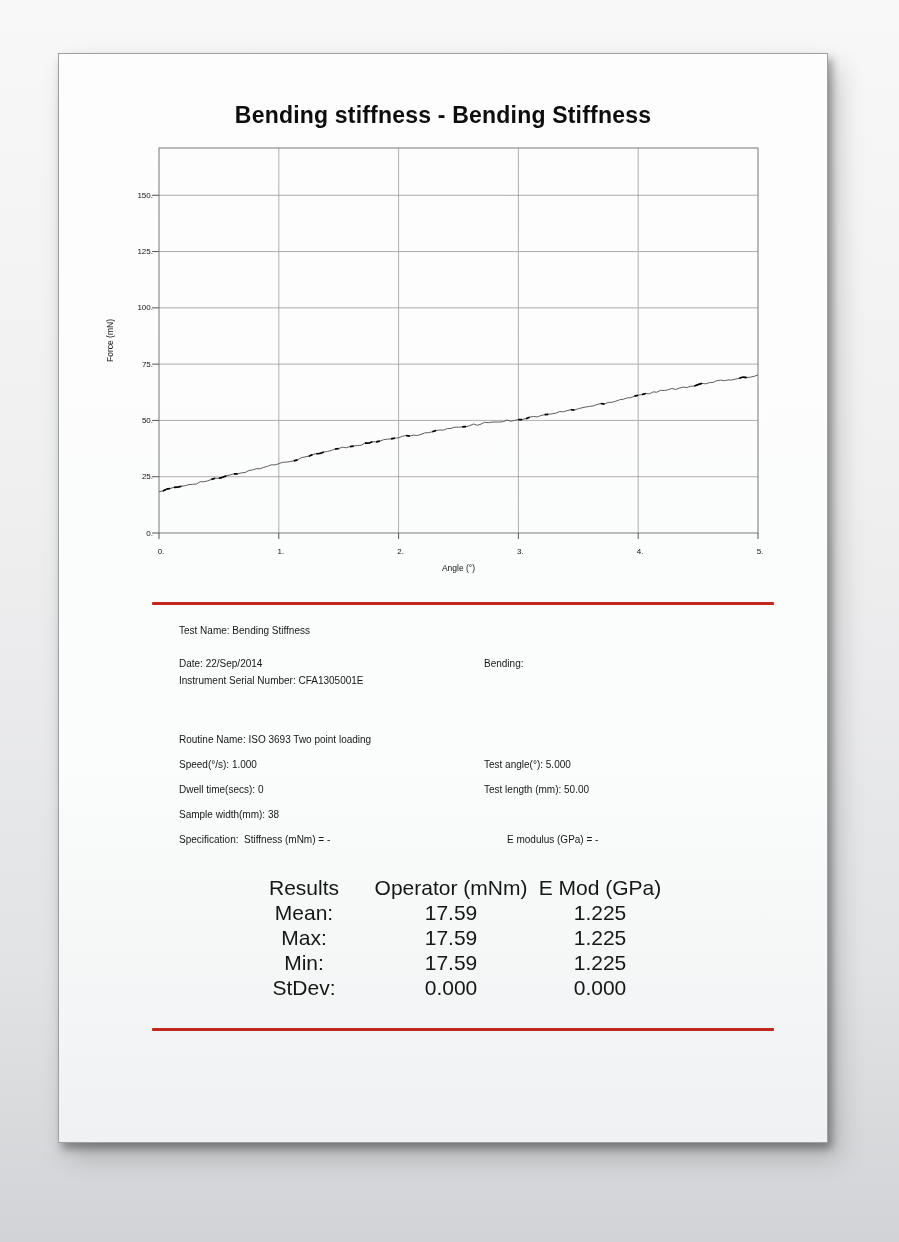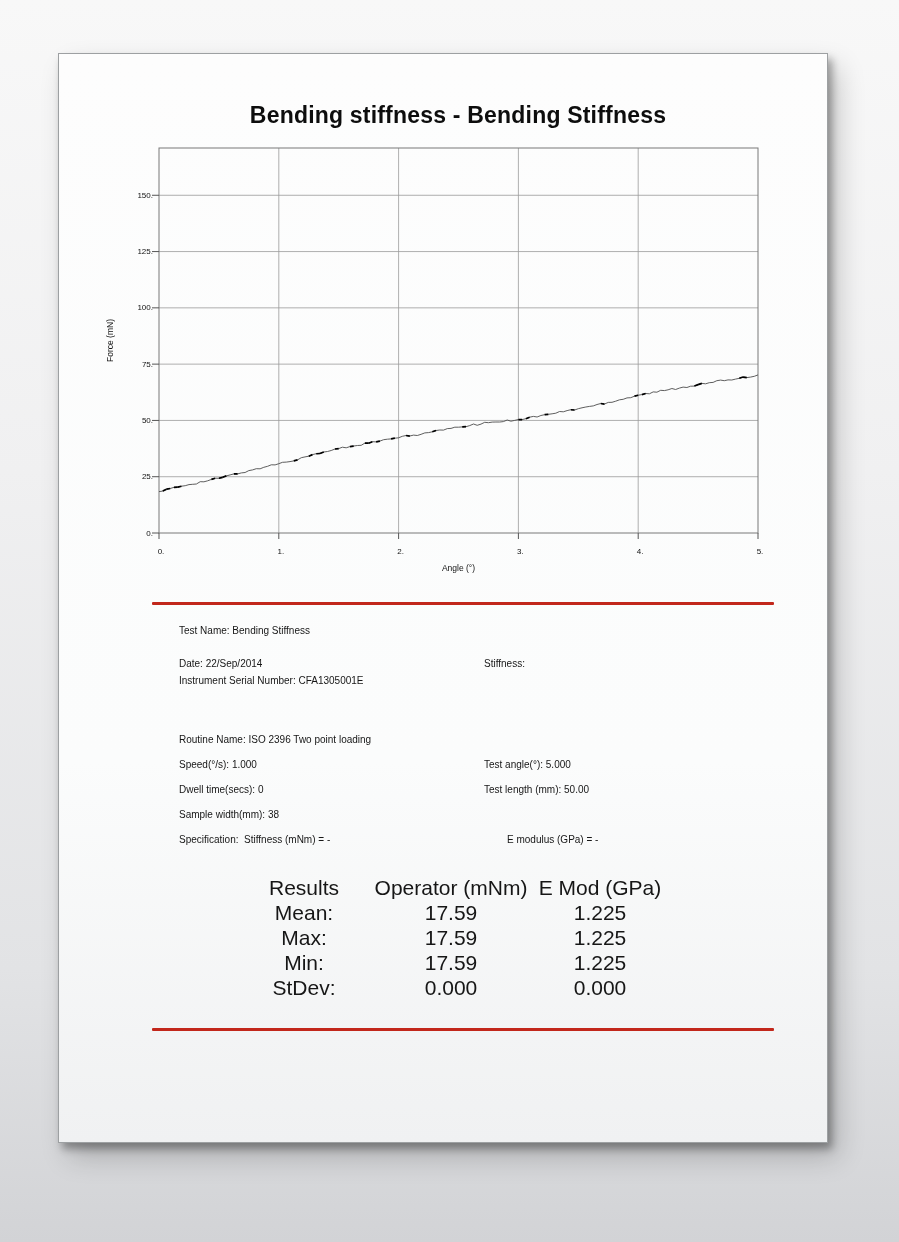--- a/index.html
+++ b/index.html
@@ -8,21 +8,21 @@
     background:linear-gradient(180deg,#f8f8f8 0%,#f0f0f1 38%,#e2e3e5 78%,#d2d3d6 100%);
     font-family:"Liberation Sans","DejaVu Sans",sans-serif;
   }
   .paper {
     position:absolute; left:58px; top:53px; width:770px; height:1090px; box-sizing:border-box;
     background:linear-gradient(180deg,#fdfdfd 0%,#fbfcfc 65%,#f0f1f2 100%);
     border:1px solid #9da0a2;
     box-shadow:4px 6px 8px rgba(0,0,0,0.33), 10px 14px 26px rgba(0,0,0,0.20);
   }
   .title {
-    position:absolute; left:99px; top:48px; width:600px; text-align:center;
+    position:absolute; left:84px; top:48px; width:600px; text-align:center;
     font-size:23px; font-weight:bold; color:#0d0d0d; letter-spacing:0.2px;
   }
   .chart { position:absolute; left:40px; top:87px; width:700px; height:450px; }
   .chart svg { font-family:"Liberation Sans","DejaVu Sans",sans-serif; }
   .redline { position:absolute; left:93px; width:622px; height:3px; background:#c2271b; border-radius:1px; }
   .tl { position:absolute; left:0; width:770px; height:22px; font-size:10px; color:#161616; white-space:pre; }
   .c1 { position:absolute; left:120px; top:0; }
   .c2 { position:absolute; left:425px; top:0; }
   .c2b { position:absolute; left:448px; top:0; }
   .rrow { position:absolute; left:0; width:770px; height:22px; font-size:21px; color:#161616; }
@@ -115,28 +115,28 @@
         </svg>
     </div>
 
     <div class="redline" style="top:548px;"></div>
 
     <div class="tl" style="top:571px;">
       <span class="c1">Test Name: Bending Stiffness</span>
     </div>
     <div class="tl" style="top:596px;margin-top:8px;">
       <span class="c1">Date: 22/Sep/2014</span>
-      <span class="c2">Stiffness:</span>
+      <span class="c2">Bending:</span>
     </div>
     <div class="tl" style="top:621px;">
       <span class="c1">Instrument Serial Number: CFA1305001E</span>
     </div>
 
     <div class="tl" style="top:680px;">
-      <span class="c1">Routine Name: ISO 2396 Two point loading</span>
+      <span class="c1">Routine Name: ISO 3693 Two point loading</span>
     </div>
     <div class="tl" style="top:705px;padding-left:48px;">
       <span class="c1">Speed(°/s): 1.000</span>
       <span class="c2">Test angle(°): 5.000</span>
     </div>
     <div class="tl" style="top:730px;">
       <span class="c1">Dwell time(secs): 0</span>
       <span class="c2">Test length (mm): 50.00</span>
     </div>
     <div class="tl" style="top:755px;">

